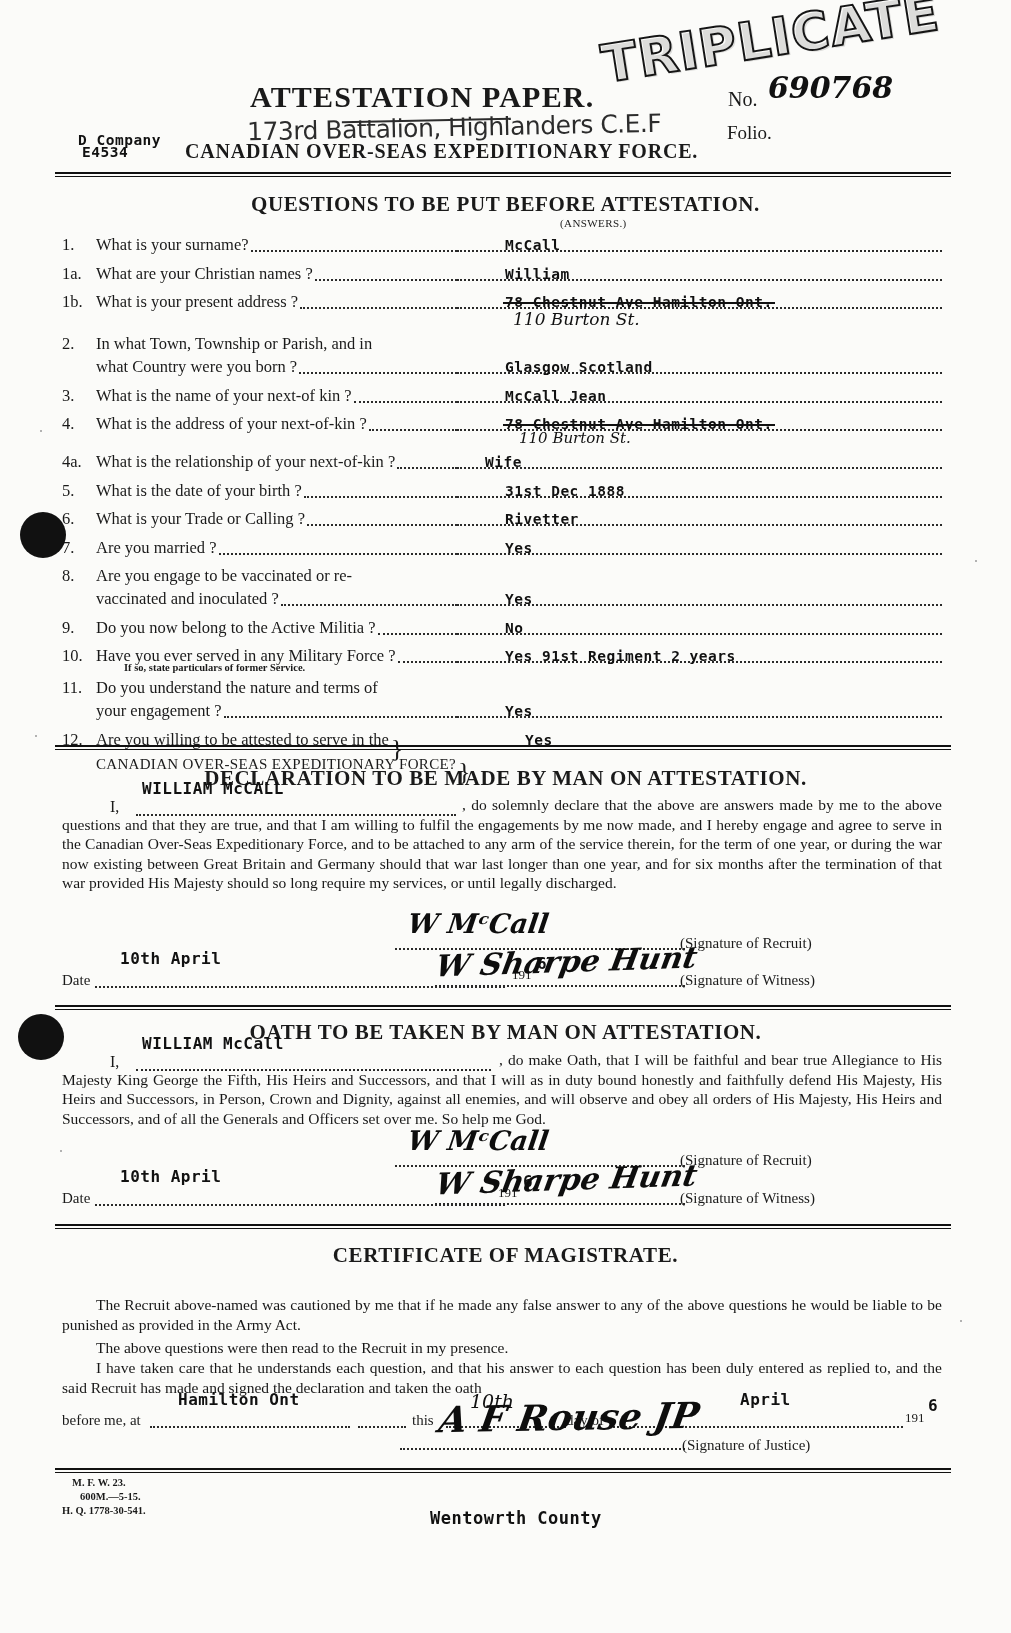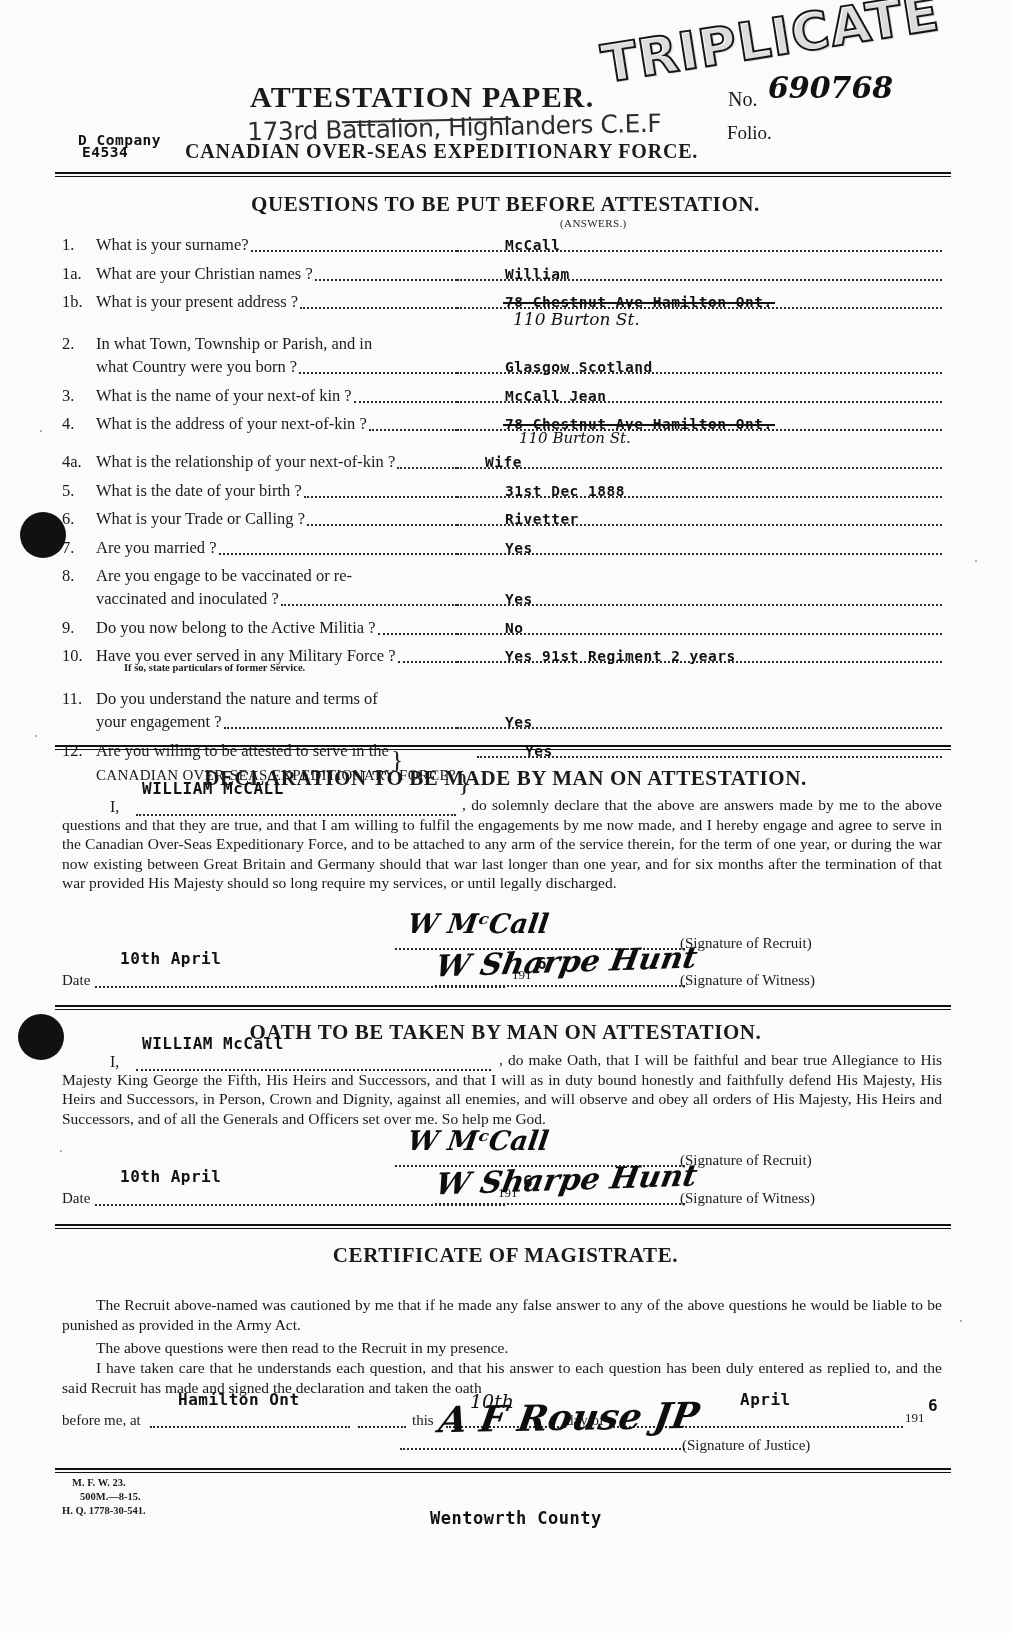--- a/index.html
+++ b/index.html
@@ -85,21 +85,21 @@
   }
 
   
   #qlist{position:absolute; left:62px; top:233px; width:880px;}
   .qrow{display:flex; align-items:flex-end; margin-bottom:6.5px; min-height:22px;}
   .qnum{width:34px; flex:0 0 34px; font-size:16.5px; text-align:left;}
   .qtext{font-size:16.5px; white-space:nowrap; padding-right:2px;text-align:center;}
   .qleft{display:flex; align-items:flex-end; width:395px; flex:0 0 395px;}
   .qans{display:flex; align-items:flex-end; flex:1 1 auto; position:relative;}
   .ansval{position:absolute; left:48px; bottom:2px;}
-  .qsmallnote{font-size:10.5px; font-weight:bold; margin-left:62px; margin-top:-4px; margin-bottom:14px;}
+  .qsmallnote{font-size:10.5px; font-weight:bold; margin-left:62px; margin-top:-4px; margin-bottom:3px;}
 
   
   .para{
     position:absolute; font-size:15.5px; line-height:19.5px;
     text-align:justify; color:#171717;
   }
 
   
   .siglabel{font-size:15px;}
 
@@ -439,21 +439,21 @@
   <div class="typed" style="position:absolute; left:928px; top:1396px; font-size:16px;">6</div>
 
   <div style="position:absolute; left:400px; top:1448px; width:285px; border-bottom:2px dotted #2a2a2a;"></div>
   <div class="sig2" style="position:absolute; left:440px; top:1396px; font-size:36px; transform:skewX(-10deg) rotate(-1deg);">A F Rouse JP</div>
   <div class="siglabel" style="position:absolute; left:682px; top:1437px;">(Signature of Justice)</div>
 
   <div class="rule" style="top:1468px;"></div>
 
   <div id="footer">
     <div style="margin-left:10px;">M. F. W. 23.</div>
-    <div style="margin-left:18px;">500M.—8-15.</div>
+    <div style="margin-left:18px;">600M.—5-15.</div>
     <div>H. Q. 1778-30-541.</div>
   </div>
 
   <div id="county" class="typed" style="font-size:17px;">Wentowrth County</div>
 
   <div class="hole" style="left:20px; top:512px;"></div>
   <div class="hole" style="left:18px; top:1014px;"></div>
 
   <div class="speck" style="left:40px; top:430px;"></div>
   <div class="speck" style="left:35px; top:735px;"></div>

